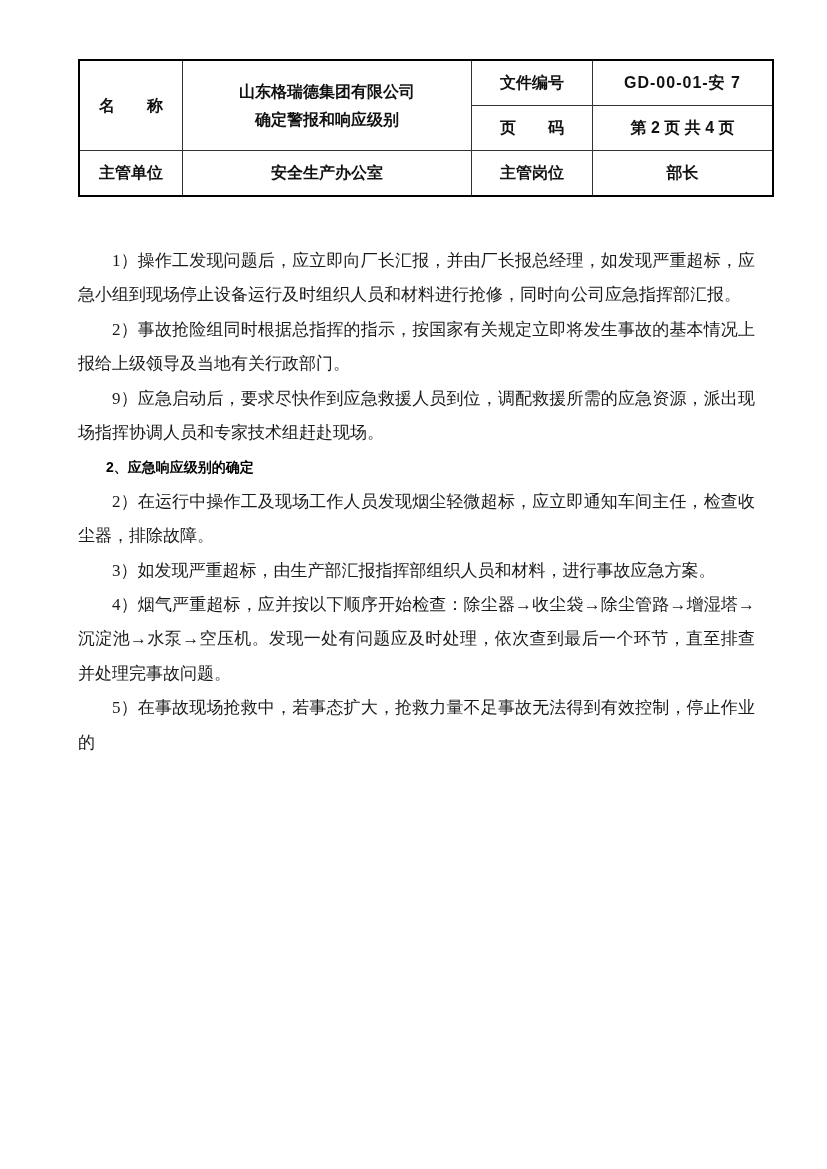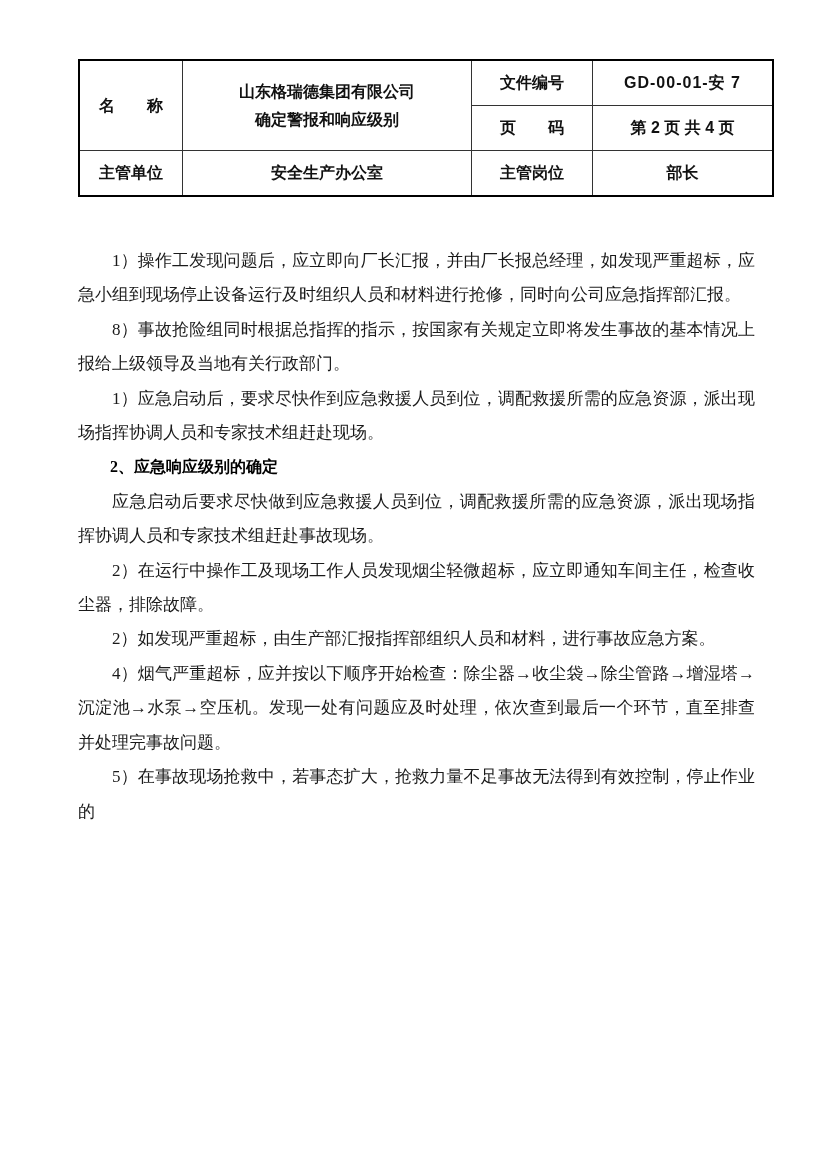--- a/index.html
+++ b/index.html
@@ -60,22 +60,22 @@
     color: #1a1a1a;
     margin-top: 18px;
   }
   .doc-body p {
     margin: 0;
     text-indent: 2em;
   }
   .doc-body p.h {
     font-weight: bold;
     color: #000000;
-    font-family: Liberation Serif, serif;
-    font-size: 16px;
+    font-family: Liberation Sans, sans-serif;
+    font-size: 14px;
   }
 </style>
 </head>
 <body>
 
 <div class="page">
 
   <table class="header-table">
     <tbody>
         <tr>
@@ -95,23 +95,22 @@
       <td class="col-label1">主管单位</td>
       <td class="col-value1">安全生产办公室</td>
       <td class="col-label2">主管岗位</td>
       <td class="col-value2">部长</td>
     </tr>
   </tbody>
     </table>
 
   <div class="doc-body">
     <p>1）操作工发现问题后，应立即向厂长汇报，并由厂长报总经理，如发现严重超标，应急小组到现场停止设备运行及时组织人员和材料进行抢修，同时向公司应急指挥部汇报。</p>
-    <p>8）事故抢险组同时根据总指挥的指示，按国家有关规定立即将发生事故的基本情况上报给上级领导及当地有关行政部门。</p>
-    <p>1）应急启动后，要求尽快作到应急救援人员到位，调配救援所需的应急资源，派出现场指挥协调人员和专家技术组赶赴现场。</p>
+    <p>2）事故抢险组同时根据总指挥的指示，按国家有关规定立即将发生事故的基本情况上报给上级领导及当地有关行政部门。</p>
+    <p>9）应急启动后，要求尽快作到应急救援人员到位，调配救援所需的应急资源，派出现场指挥协调人员和专家技术组赶赴现场。</p>
     <p class="h">2、应急响应级别的确定</p>
-    <p>应急启动后要求尽快做到应急救援人员到位，调配救援所需的应急资源，派出现场指挥协调人员和专家技术组赶赴事故现场。</p>
     <p>2）在运行中操作工及现场工作人员发现烟尘轻微超标，应立即通知车间主任，检查收尘器，排除故障。</p>
-    <p>2）如发现严重超标，由生产部汇报指挥部组织人员和材料，进行事故应急方案。</p>
+    <p>3）如发现严重超标，由生产部汇报指挥部组织人员和材料，进行事故应急方案。</p>
     <p>4）烟气严重超标，应并按以下顺序开始检查：除尘器→收尘袋→除尘管路→增湿塔→沉淀池→水泵→空压机。发现一处有问题应及时处理，依次查到最后一个环节，直至排查并处理完事故问题。</p>
     <p>5）在事故现场抢救中，若事态扩大，抢救力量不足事故无法得到有效控制，停止作业的</p>
   </div>
 
 </div>
 
 </body></html>

